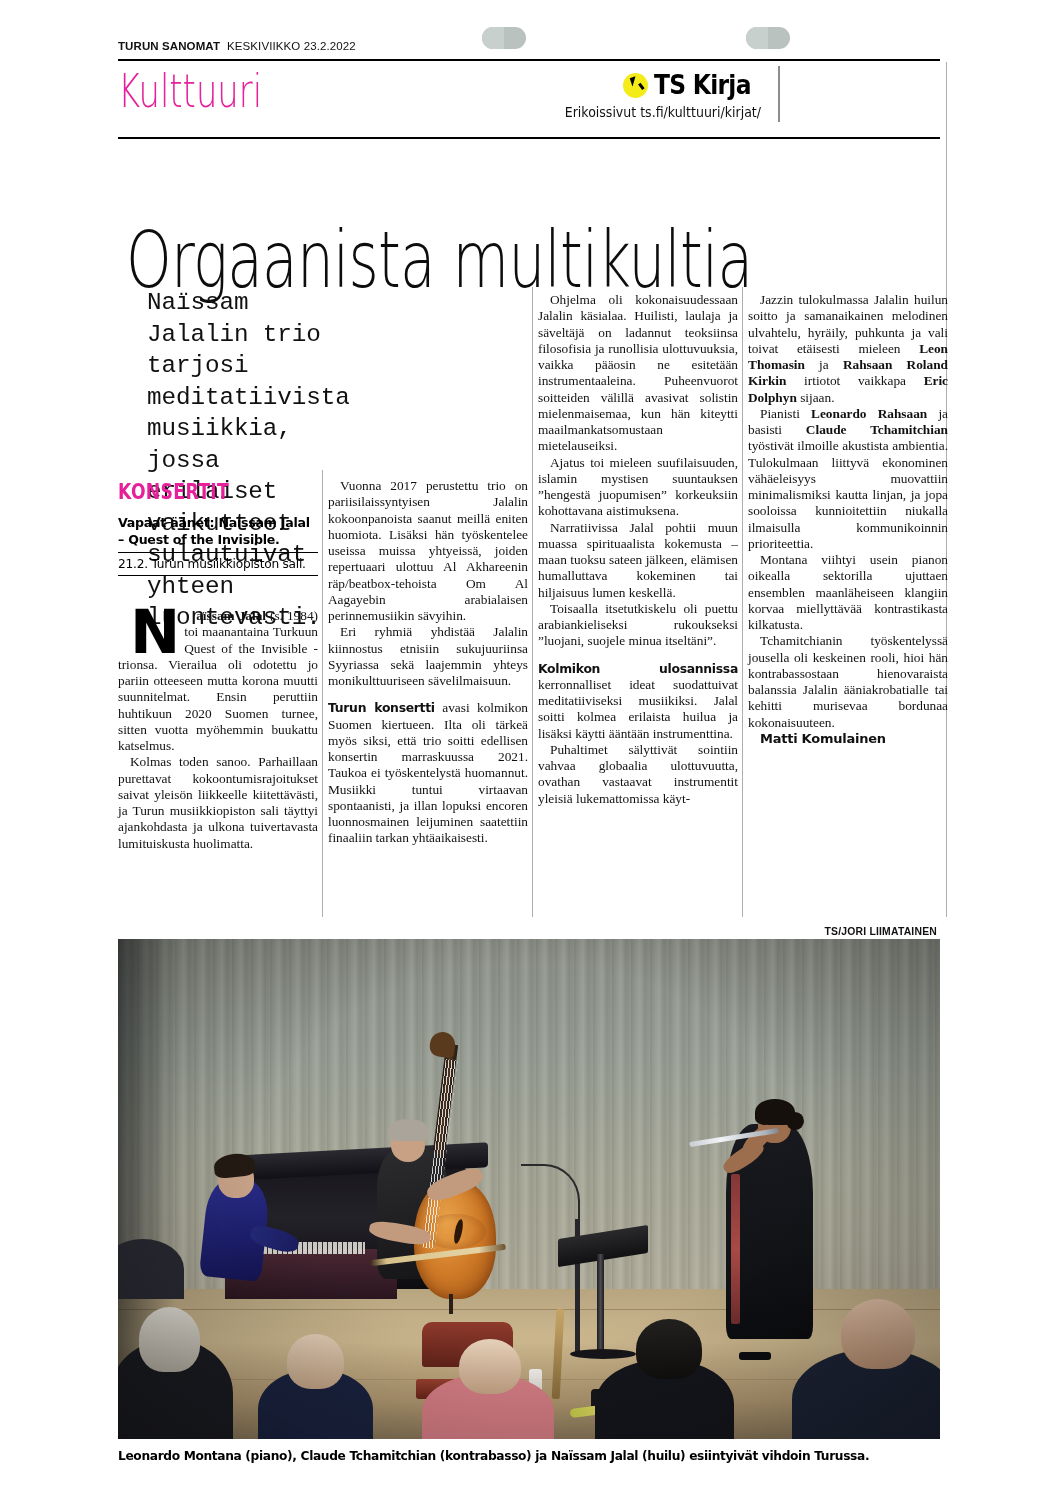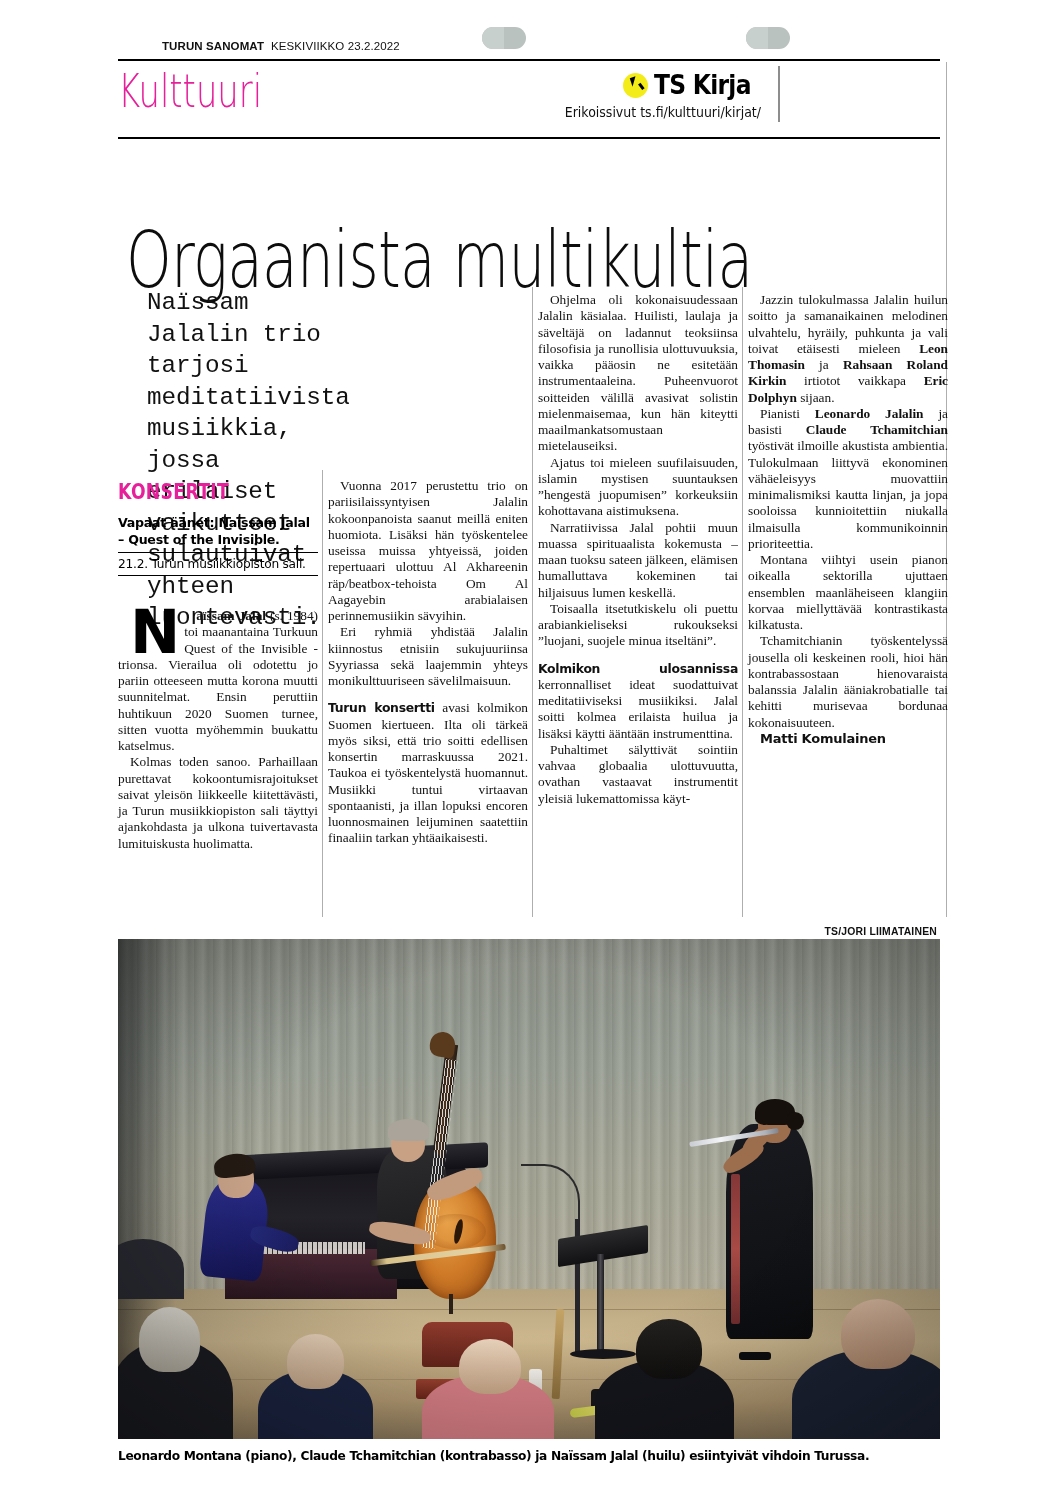--- a/index.html
+++ b/index.html
@@ -18,21 +18,21 @@
     position:absolute;top:27px;width:44px;height:22px;border-radius:11px;
     background:#b9c2bf;overflow:hidden;
   }
   .reg-mark .half{position:absolute;top:0;left:0;width:22px;height:22px;background:#c8d0ce;}
   .reg-left{left:482px;}
   .reg-right{left:746px;}
 
   
   .masthead{position:absolute;left:118px;top:40px;width:822px;}
   .mast-row{display:flex;align-items:baseline;font-family:"Liberation Sans",sans-serif;
-    font-size:11.5px;letter-spacing:.2px;margin-left:44px;}
+    font-size:11.5px;letter-spacing:.2px;}
   .mast-paper{font-weight:bold;letter-spacing:.1px;}
   .mast-date{margin-left:7px;letter-spacing:.1px;}
   .mast-rule{position:absolute;left:118px;top:59px;width:822px;height:2px;background:#000;}
 
   
   .header-band{position:absolute;left:118px;top:62px;width:822px;height:73px;}
   .kulttuuri{
     position:absolute;left:0;top:5px;
     font-family:"DejaVu Sans",sans-serif;
     font-size:47px; line-height:47px;
@@ -367,21 +367,21 @@
     <p><span>Ohjelma oli kokonaisuudessaan Jalalin käsialaa. Huilisti, laulaja ja säveltäjä on ladannut teoksiinsa filosofisia ja runollisia ulottuvuuksia, vaikka pääosin ne esitetään instrumentaaleina. Puheenvuorot soitteiden välillä avasivat solistin mielenmaisemaa, kun hän kiteytti maailmankatsomustaan mietelauseiksi.</span></p>
     <p><span>Ajatus toi mieleen suufilaisuuden, islamin mystisen suuntauksen ”hengestä juopumisen” korkeuksiin kohottavana aistimuksena.</span></p>
     <p><span>Narratiivissa Jalal pohtii muun muassa spirituaalista kokemusta – maan tuoksu sateen jälkeen, elämisen humalluttava kokeminen tai hiljaisuus lumen keskellä.</span></p>
     <p><span>Toisaalla itsetutkiskelu oli puettu arabiankieliseksi rukoukseksi ”luojani, suojele minua itseltäni”.</span></p>
     <p class="gap"><b class="lede">Kolmikon ulosannissa</b><span> kerronnalliset ideat suodattuivat meditatiiviseksi musiikiksi. Jalal soitti kolmea erilaista huilua ja lisäksi käytti ääntään instrumenttina.</span></p>
     <p><span>Puhaltimet sälyttivät sointiin vahvaa globaalia ulottuvuutta, ovathan vastaavat instrumentit yleisiä lukemattomissa käyt-</span></p>
   </div>
 
   <div class="col" id="c4" style="left:748px;top:292px;">
     <p><span>Jazzin tulokulmassa Jalalin huilun soitto ja samanaikainen melodinen ulvahtelu, hyräily, puhkunta ja vali toivat etäisesti mieleen </span><b class="nm">Leon Thomasin</b><span> ja </span><b class="nm">Rahsaan Roland Kirkin</b><span> irtiotot vaikkapa </span><b class="nm">Eric Dolphyn</b><span> sijaan.</span></p>
-    <p><span>Pianisti </span><b class="nm">Leonardo Jalalin</b><span> ja basisti </span><b class="nm">Claude Tchamitchian</b><span> työstivät ilmoille akustista ambientia. Tulokulmaan liittyvä ekonominen vähäeleisyys muovattiin minimalismiksi kautta linjan, ja jopa sooloissa kunnioitettiin niukalla ilmaisulla kommunikoinnin prioriteettia.</span></p>
+    <p><span>Pianisti </span><b class="nm">Leonardo Rahsaan</b><span> ja basisti </span><b class="nm">Claude Tchamitchian</b><span> työstivät ilmoille akustista ambientia. Tulokulmaan liittyvä ekonominen vähäeleisyys muovattiin minimalismiksi kautta linjan, ja jopa sooloissa kunnioitettiin niukalla ilmaisulla kommunikoinnin prioriteettia.</span></p>
     <p><span>Montana viihtyi usein pianon oikealla sektorilla ujuttaen ensemblen maanläheiseen klangiin korvaa miellyttävää kontrastikasta kilkatusta.</span></p>
     <p><span>Tchamitchianin työskentelyssä jousella oli keskeinen rooli, hioi hän kontrabassostaan hienovaraista balanssia Jalalin ääniakrobatialle tai kehitti murisevaa bordunaa kokonaisuuteen.</span></p>
     <p class="byline">Matti Komulainen</p>
   </div>
 
   <div class="photo-credit">TS/JORI LIIMATAINEN</div>
 
   <div class="photo">
     <div class="stage-curtain"></div>
     <div class="stage-floor"></div>

